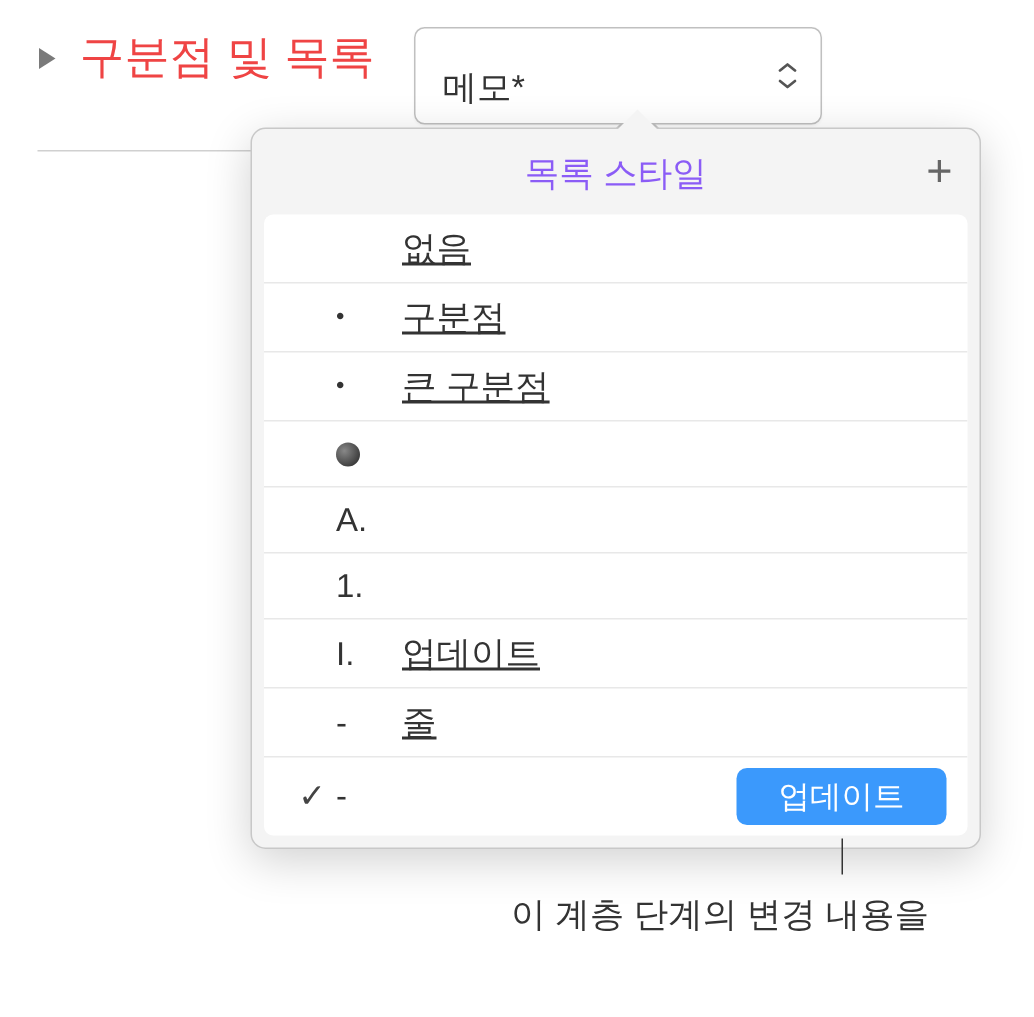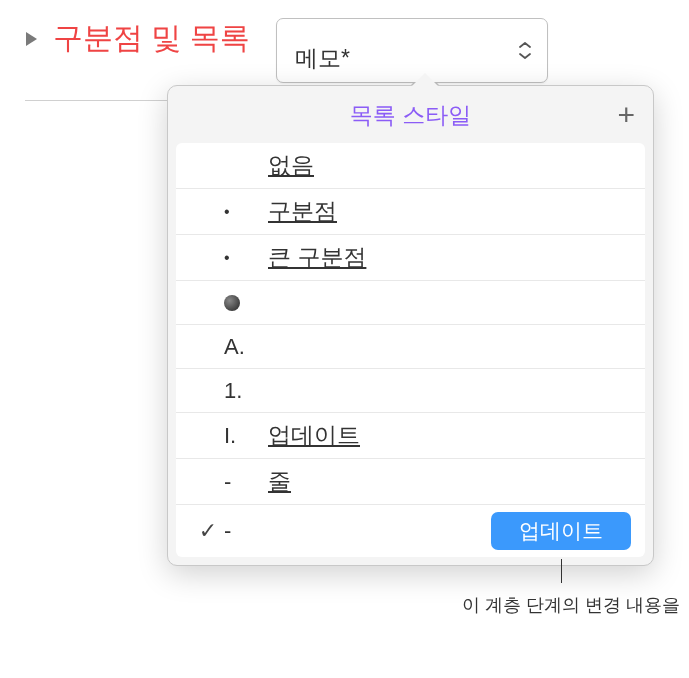--- a/index.html
+++ b/index.html
@@ -215,22 +215,22 @@
       width: 1px;
       height: 24px;
       background: #333;
     }
     
     .callout-text {
       position: absolute;
       left: 280px;
       top: 592px;
       width: 400px;
-      text-align: right;
-      font-size: 18px;
+      text-align: center;
+      font-size: 23px;
       color: #333;
       line-height: 1.5;
     }
   </style>
 </head>
 <body>
 
 <div class="sidebar-row">
   <div class="disclosure-triangle"></div>
   <div class="section-label">구분점 및 목록</div>

